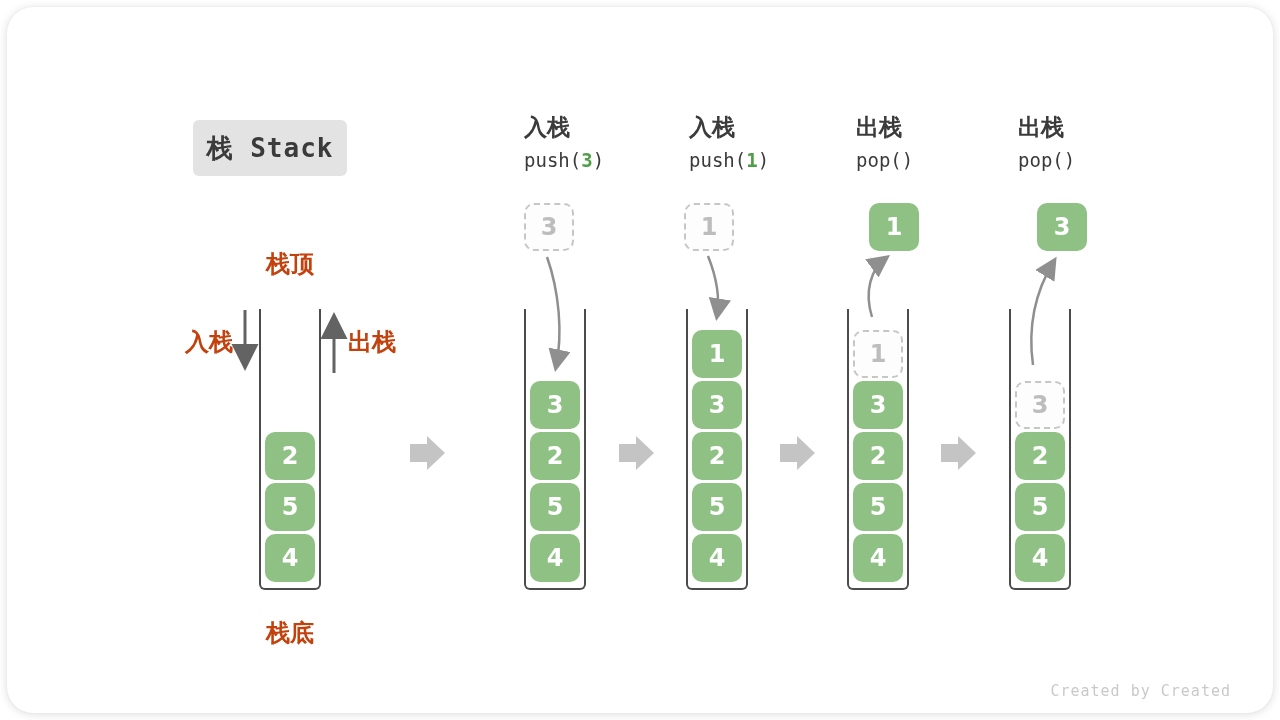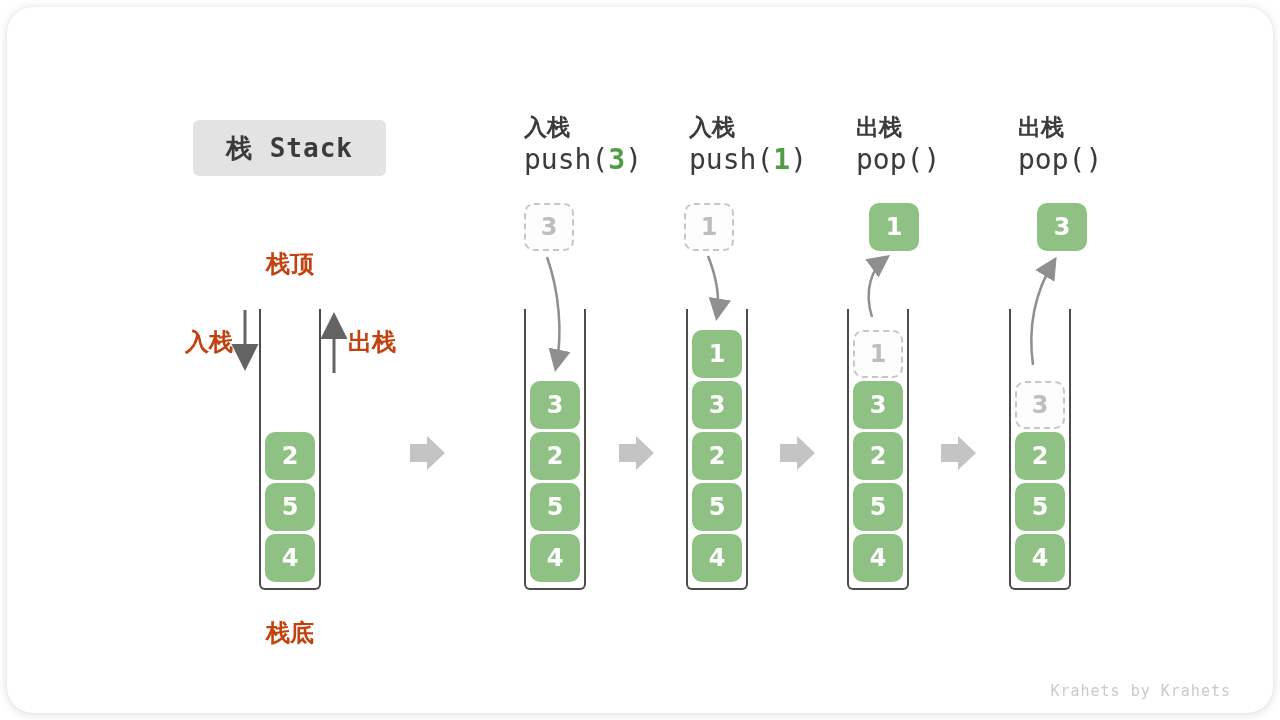--- a/index.html
+++ b/index.html
@@ -4,21 +4,21 @@
 <style>
   * { margin:0; padding:0; box-sizing:border-box; }
   html,body { width:1280px; height:720px; background:#fff; font-family:"DejaVu Sans", sans-serif; overflow:hidden; }
   .card {
     position:absolute; left:7px; top:7px; width:1266px; height:706px;
     background:#fff; border-radius:26px;
     box-shadow:0 1px 10px rgba(0,0,0,.14), 0 0 2px rgba(0,0,0,.06);
   }
   .abs { position:absolute; }
   .title-box {
-    left:186px; top:113px; width:193px; height:56px;
+    left:186px; top:113px; width:154px; height:56px;
     background:#e3e3e3; border-radius:6px;
     display:flex; align-items:center; justify-content:center;
     font-family:"DejaVu Sans Mono", monospace;
     font-size:26px; font-weight:600; color:#3b3b3b; letter-spacing:1px;
   }
   .zh-label { font-size:24px; font-weight:700; color:#c2410c; }
   .lbl-top   { left:252px; top:241px; width:62px; text-align:center; }
   .lbl-bottom{ left:252px; top:610px; width:62px; text-align:center; }
   .lbl-push  { left:178px; top:319px; }
   .lbl-pop   { left:341px; top:319px; }
@@ -32,21 +32,21 @@
     background:#8ec183; border-radius:10px;
     display:flex; align-items:center; justify-content:center;
     color:#fff; font-size:24px; font-weight:700;
   }
   .ghost {
     background:#fdfdfd; border:2px dashed #c6c6c6; color:#bdbdbd;
   }
   .float-box { top:196px; }
   .op { top:104px; }
   .op-zh { font-size:23px; font-weight:700; color:#3b3b3b; line-height:32px; }
-  .op-code { font-family:"DejaVu Sans Mono", monospace; font-size:28px; color:#3b3b3b; line-height:34px; }
+  .op-code { font-family:"DejaVu Sans Mono", monospace; font-size:19px; color:#3b3b3b; line-height:34px; }
   .op-code .arg { color:#4e9e45; font-weight:700; }
   .overlay { left:0; top:0; width:1280px; height:720px; pointer-events:none; }
   .watermark {
     right:42px; top:675px;
     font-family:"DejaVu Sans Mono", monospace; font-size:15px;
     color:#c9c9c9; letter-spacing:1px;
   }
 </style>
 </head>
 <body>
@@ -138,14 +138,14 @@
 
     <path d="M 865 310 C 857 284 864 262 879 251" stroke="#8f8f8f" stroke-width="2.5" fill="none" marker-end="url(#ahGray)"></path>
     <path d="M 1026 358 C 1020 315 1031 280 1047 254" stroke="#8f8f8f" stroke-width="2.5" fill="none" marker-end="url(#ahGray)"></path>
 
     <polygon points="403,437 420,437 420,429 438,446 420,463 420,455 403,455" fill="#c4c4c4"></polygon>
     <polygon points="612,437 629,437 629,429 647,446 629,463 629,455 612,455" fill="#c4c4c4"></polygon>
     <polygon points="773,437 790,437 790,429 808,446 790,463 790,455 773,455" fill="#c4c4c4"></polygon>
     <polygon points="934,437 951,437 951,429 969,446 951,463 951,455 934,455" fill="#c4c4c4"></polygon>
   </svg>
 
-  <div class="abs watermark">Krahets by Krahets</div>
+  <div class="abs watermark">Created by Created</div>
 </div>
 
 </body></html>

